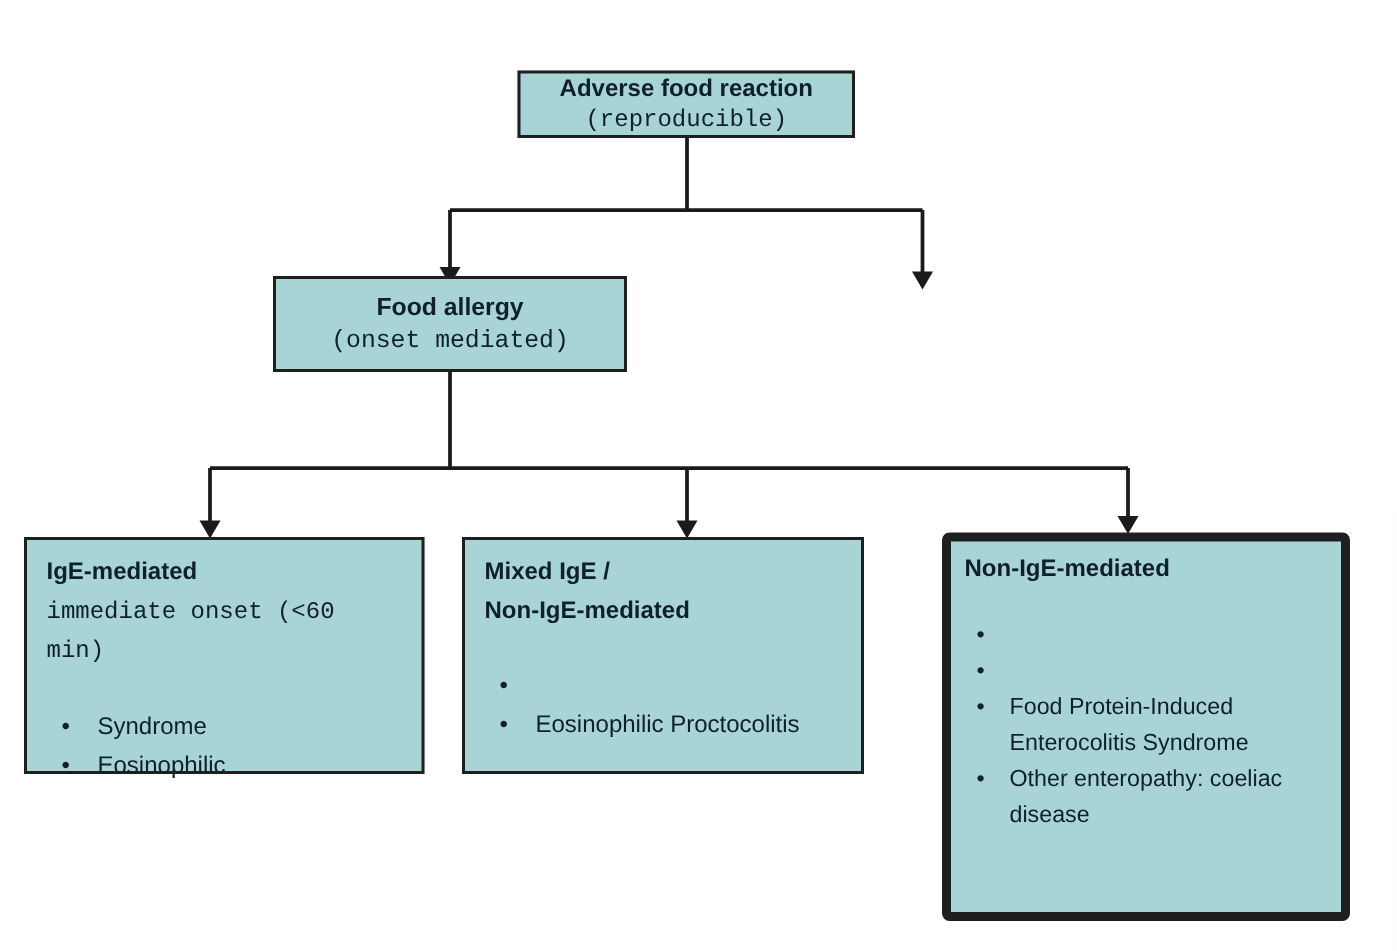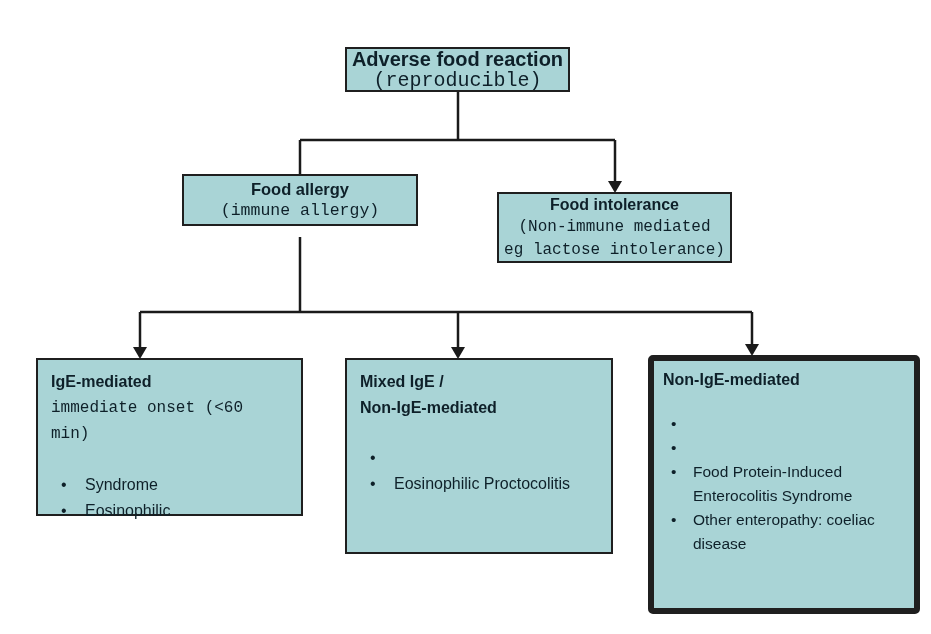--- a/index.html
+++ b/index.html
@@ -43,34 +43,33 @@
     justify-content: center;
     text-align: center;
   }
   .node .title { font-weight: 700; font-size: 16.5px; line-height: 22px; }
   .node .subtitle { font-weight: 400; font-size: 16.5px; line-height: 22px; font-family: Liberation Mono, monospace; }
 
   .node.detail {
     padding: 9px 12px 8px 13px;
     font-size: 16px;
     line-height: 26px;
-    margin-left: 20px;
   }
   .node.detail .title, .node.detail .subtitle { font-size: 16px; line-height: 26px; }
   .bullets { margin-top: 25px; }
   .bullet-item { display: flex; }
   .bullet-glyph { width: 34px; flex: 0 0 34px; padding-left: 10px; }
 
   #node-root        { left: 345px; top: 47px;  width: 225px; height: 45px; }
-  #node-root .title, #node-root .subtitle { font-size: 20px; line-height: 21px; }
-  #node-food-allergy      { left: 182px; top: 174px; width: 236px; height: 52px; }
+  #node-root .title, #node-root .subtitle { font-size: 16px; line-height: 21px; }
+  #node-food-allergy      { left: 182px; top: 184px; width: 236px; height: 64px; }
   #node-food-intolerance  { left: 497px; top: 192px; width: 235px; height: 71px; }
   #node-food-intolerance .title, #node-food-intolerance .subtitle { line-height: 23px; font-size: 16px; }
   #node-ige   { left: 16px;  top: 358px; width: 267px; height: 158px; }
-  #node-mixed { left: 325px; top: 358px; width: 268px; height: 196px; }
+  #node-mixed { left: 308px; top: 358px; width: 268px; height: 158px; }
   #node-non-ige {
     left: 628px; top: 355px; width: 272px; height: 259px;
     border: 6px solid var(--box-border);
     border-radius: 5px;
     padding: 7px 8px 6px 9px;
     font-size: 15.5px;
     line-height: 24px;
   }
   #node-non-ige .title { font-size: 16px; line-height: 24px; }
   #node-non-ige .bullets { margin-top: 20px; }
@@ -101,28 +100,23 @@
     <path class="arrowhead" d="M745 344 L759 344 L752 356 Z"></path>
   </svg>
 
   <div class="node centered" id="node-root">
     <div class="title">Adverse food reaction</div>
     <div class="subtitle">(reproducible)</div>
   </div>
 
   <div class="node centered" id="node-food-allergy">
     <div class="title">Food allergy</div>
-    <div class="subtitle">(immune allergy)</div>
+    <div class="subtitle">(onset mediated)</div>
   </div>
 
-  <div class="node centered" id="node-food-intolerance">
-    <div class="title">Food intolerance</div>
-    <div class="subtitle">(Non-immune mediated</div>
-    <div class="subtitle">eg lactose intolerance)</div>
-  </div>
 
   <div class="node detail" id="node-ige">
     <div class="title">IgE-mediated</div>
     <div class="subtitle">immediate onset (&lt;60 min)</div>
     <div class="bullets">
 
         <div class="bullet-item">
           <span class="bullet-glyph">•</span>
           <span class="bullet-text">Syndrome</span>
         </div>

